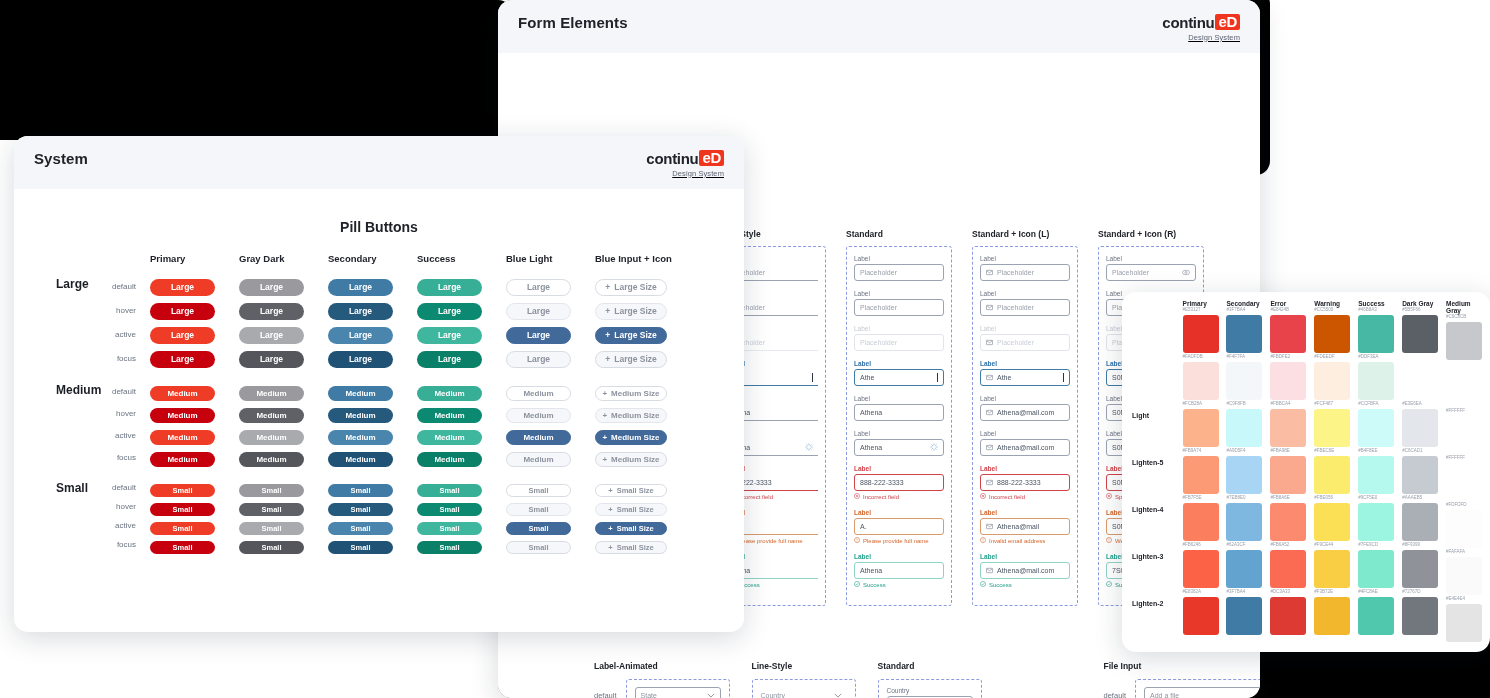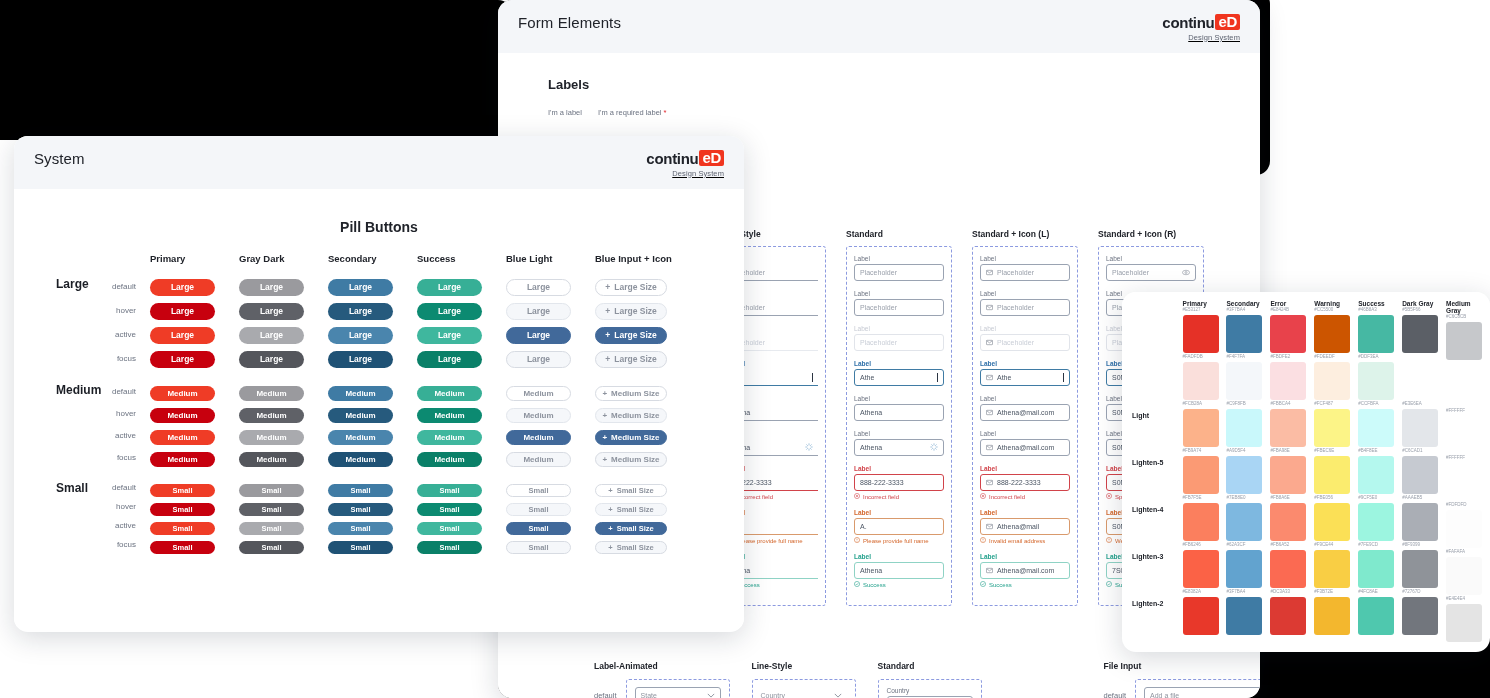--- a/index.html
+++ b/index.html
@@ -9,21 +9,21 @@
     font-family: "Liberation Sans", sans-serif;
     overflow: hidden;
   }
   .stage { position: relative; width: 1490px; height: 698px; background: #fff; }
 
   
   .card { position: absolute; border-radius: 14px; overflow: hidden;
           box-shadow: 0 6px 28px rgba(20,28,50,.17); background: #fff; }
   .card-head { background: #f4f6f9; padding: 14px 20px 12px 20px;
                display: flex; align-items: flex-start; justify-content: space-between; }
-  .card-title { font-size: 15px; font-weight: 400; color: #20232a; letter-spacing: .1px; }
+  .card-title { font-size: 15px; font-weight: 700; color: #20232a; letter-spacing: .1px; }
   .logo-wrap { text-align: right; line-height: 1; text-decoration: underline; }
   .logo-main { font-size: 15px; font-weight: 700; color: #20232a; letter-spacing: -.3px;
                display: inline-flex; align-items: center; }
   .logo-main .ed { background: #f0351f; color: #fff; padding: 0 3px 1px 3px;
                    border-radius: 2px; margin-left: 1px; }
   .logo-sub { font-size: 7.5px; color: #5c6270; margin-top: 3px; letter-spacing: .1px; }
   .card-body { background: #fff; }
 
   
   .backdrop { position: absolute; background: #000; border-radius: 14px; }
@@ -136,25 +136,20 @@
         <div class="logo-main">
             <span>continu</span>
             <span class="ed">eD</span>
           </div>
         <div class="logo-sub">Design System</div>
       </div>
     </div>
     <div class="card-body">
 
       <div class="labels-sec">
-        <h3>Labels</h3>
-        <div class="labels-row">
-          <span class="lbl-txt">I'm a label</span>
-          <span class="lbl-txt"><span>I'm a required label</span> <span class="req-star">*</span></span>
-        </div>
       </div>
 
       <div class="inputs-area">
         <div class="inputs-cols" id="input-cols">
             <div class="in-col ls">
               <div class="in-col-head">Line-Style</div>
               <div class="in-box">
                 <div class="fieldgrp">
                   <span class="fl">Label</span>
                   <div class="fi ph">

